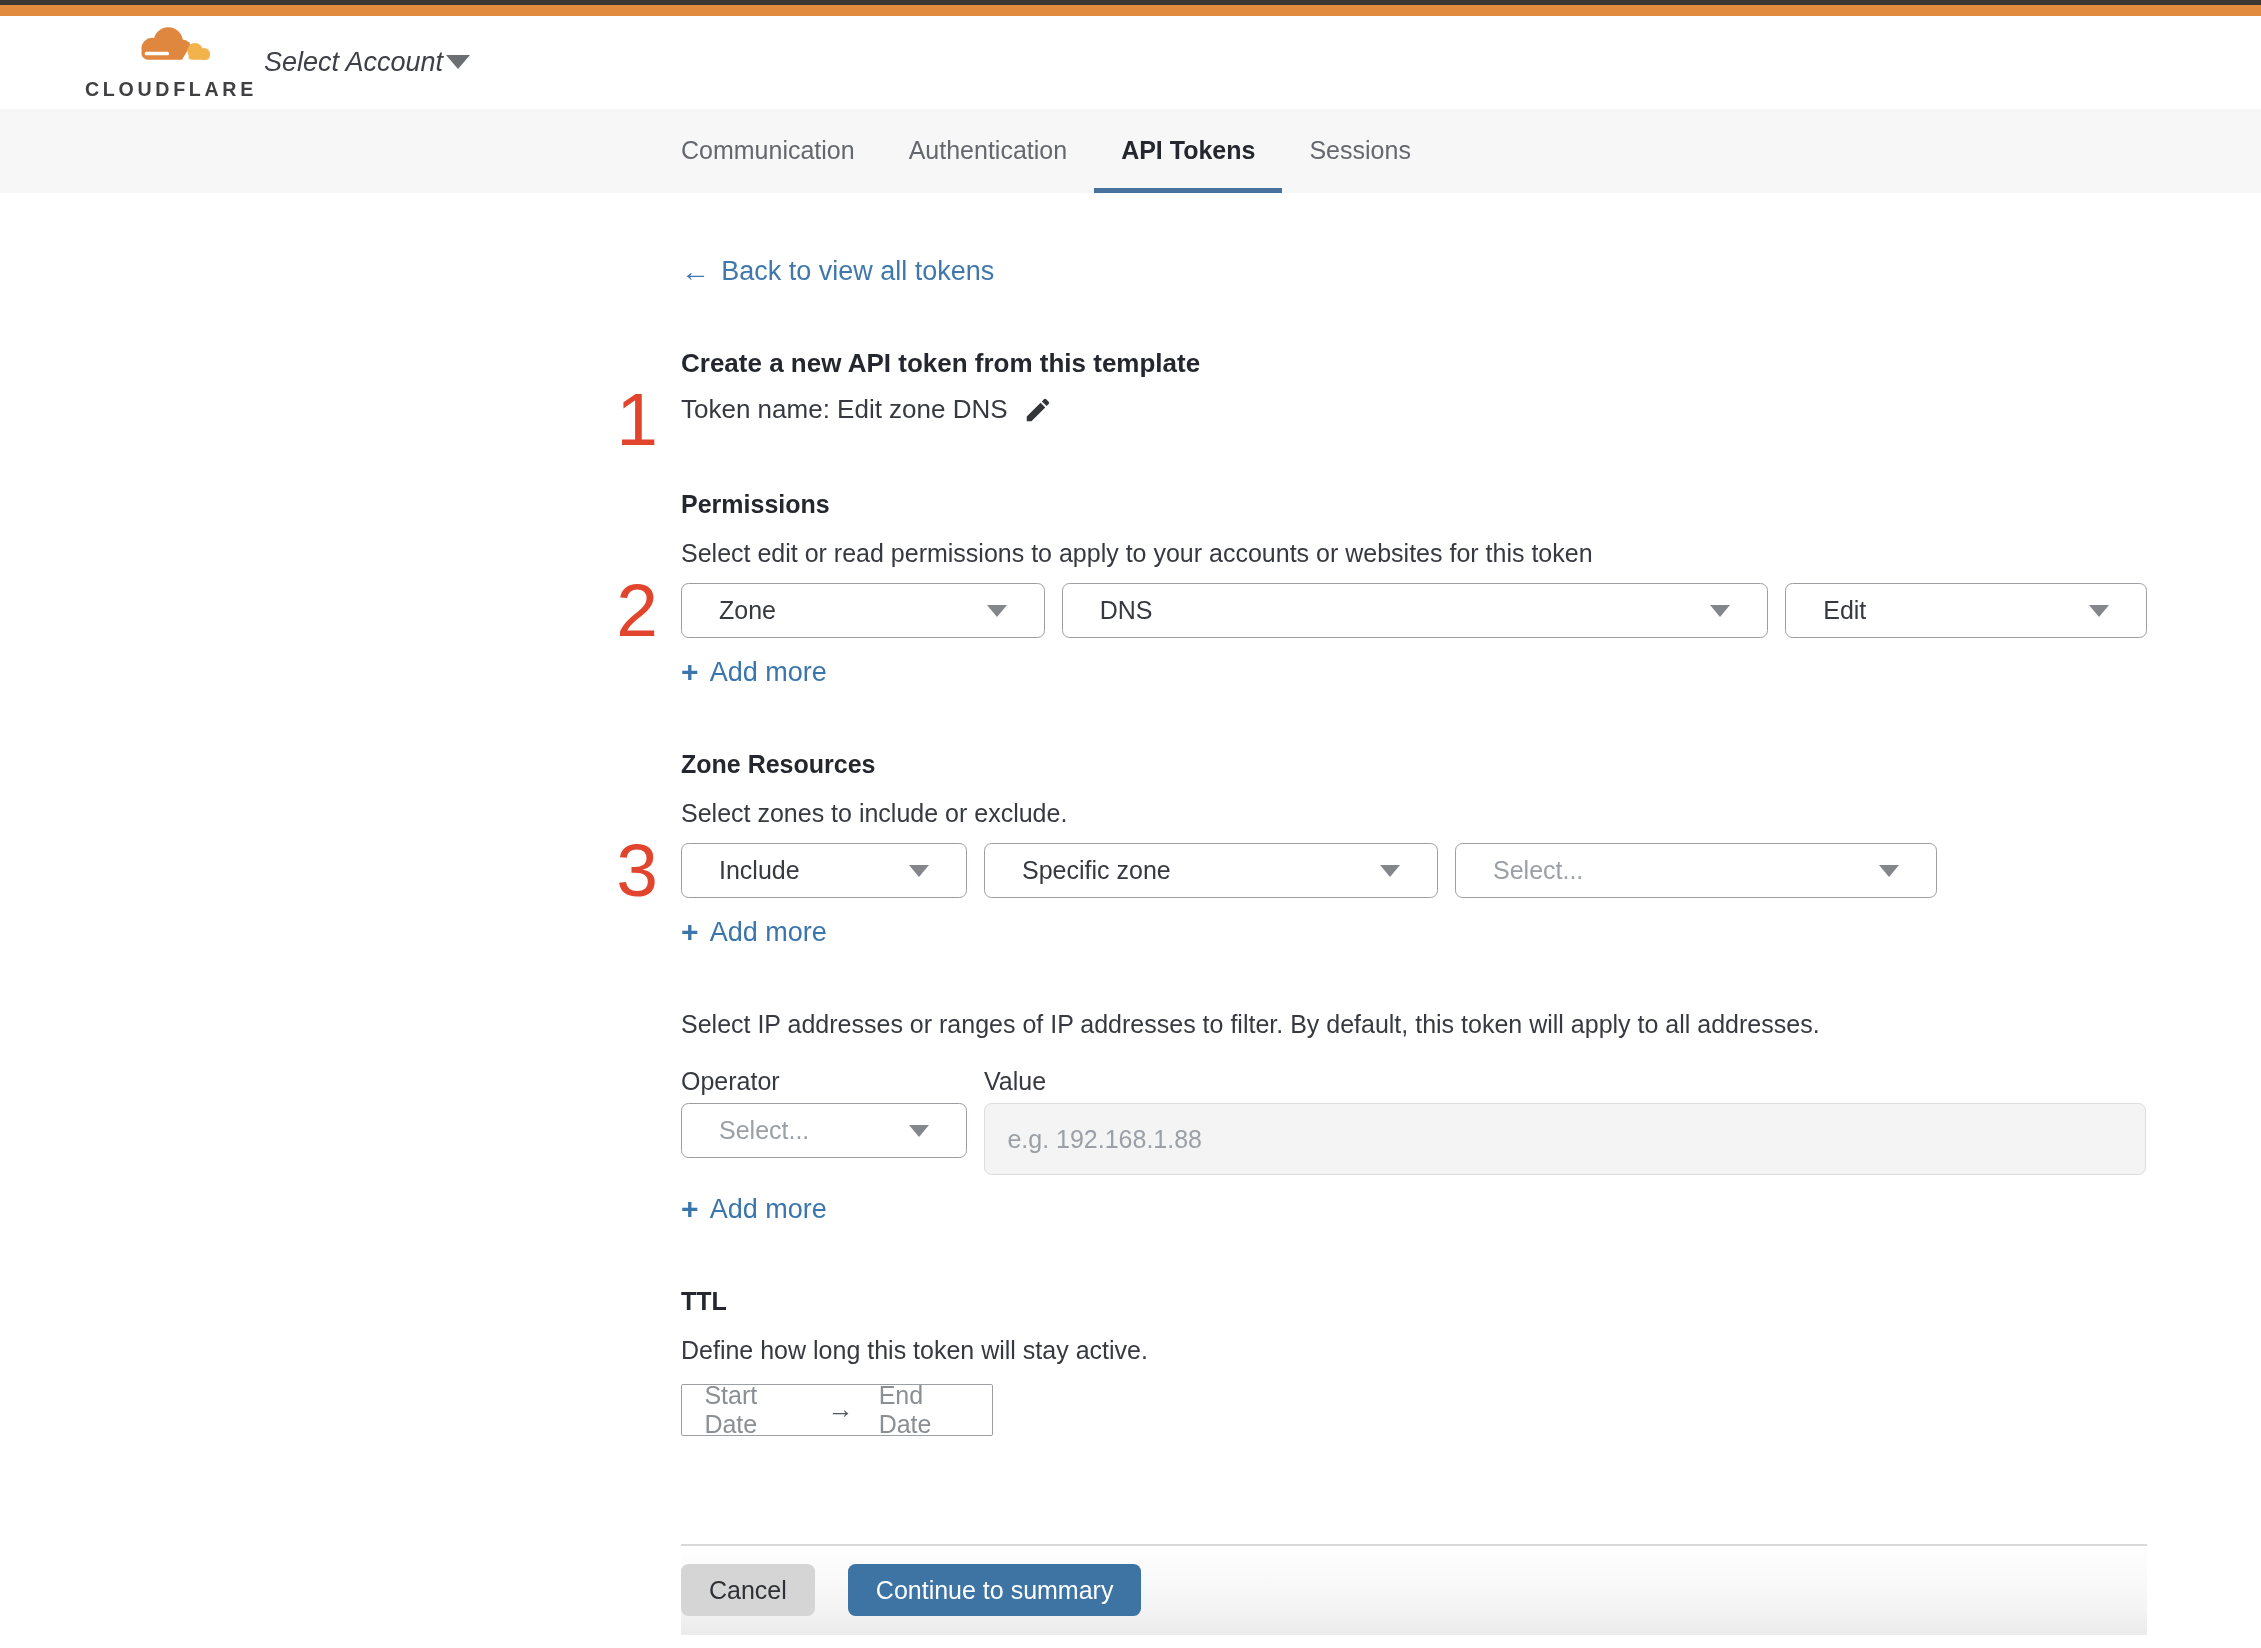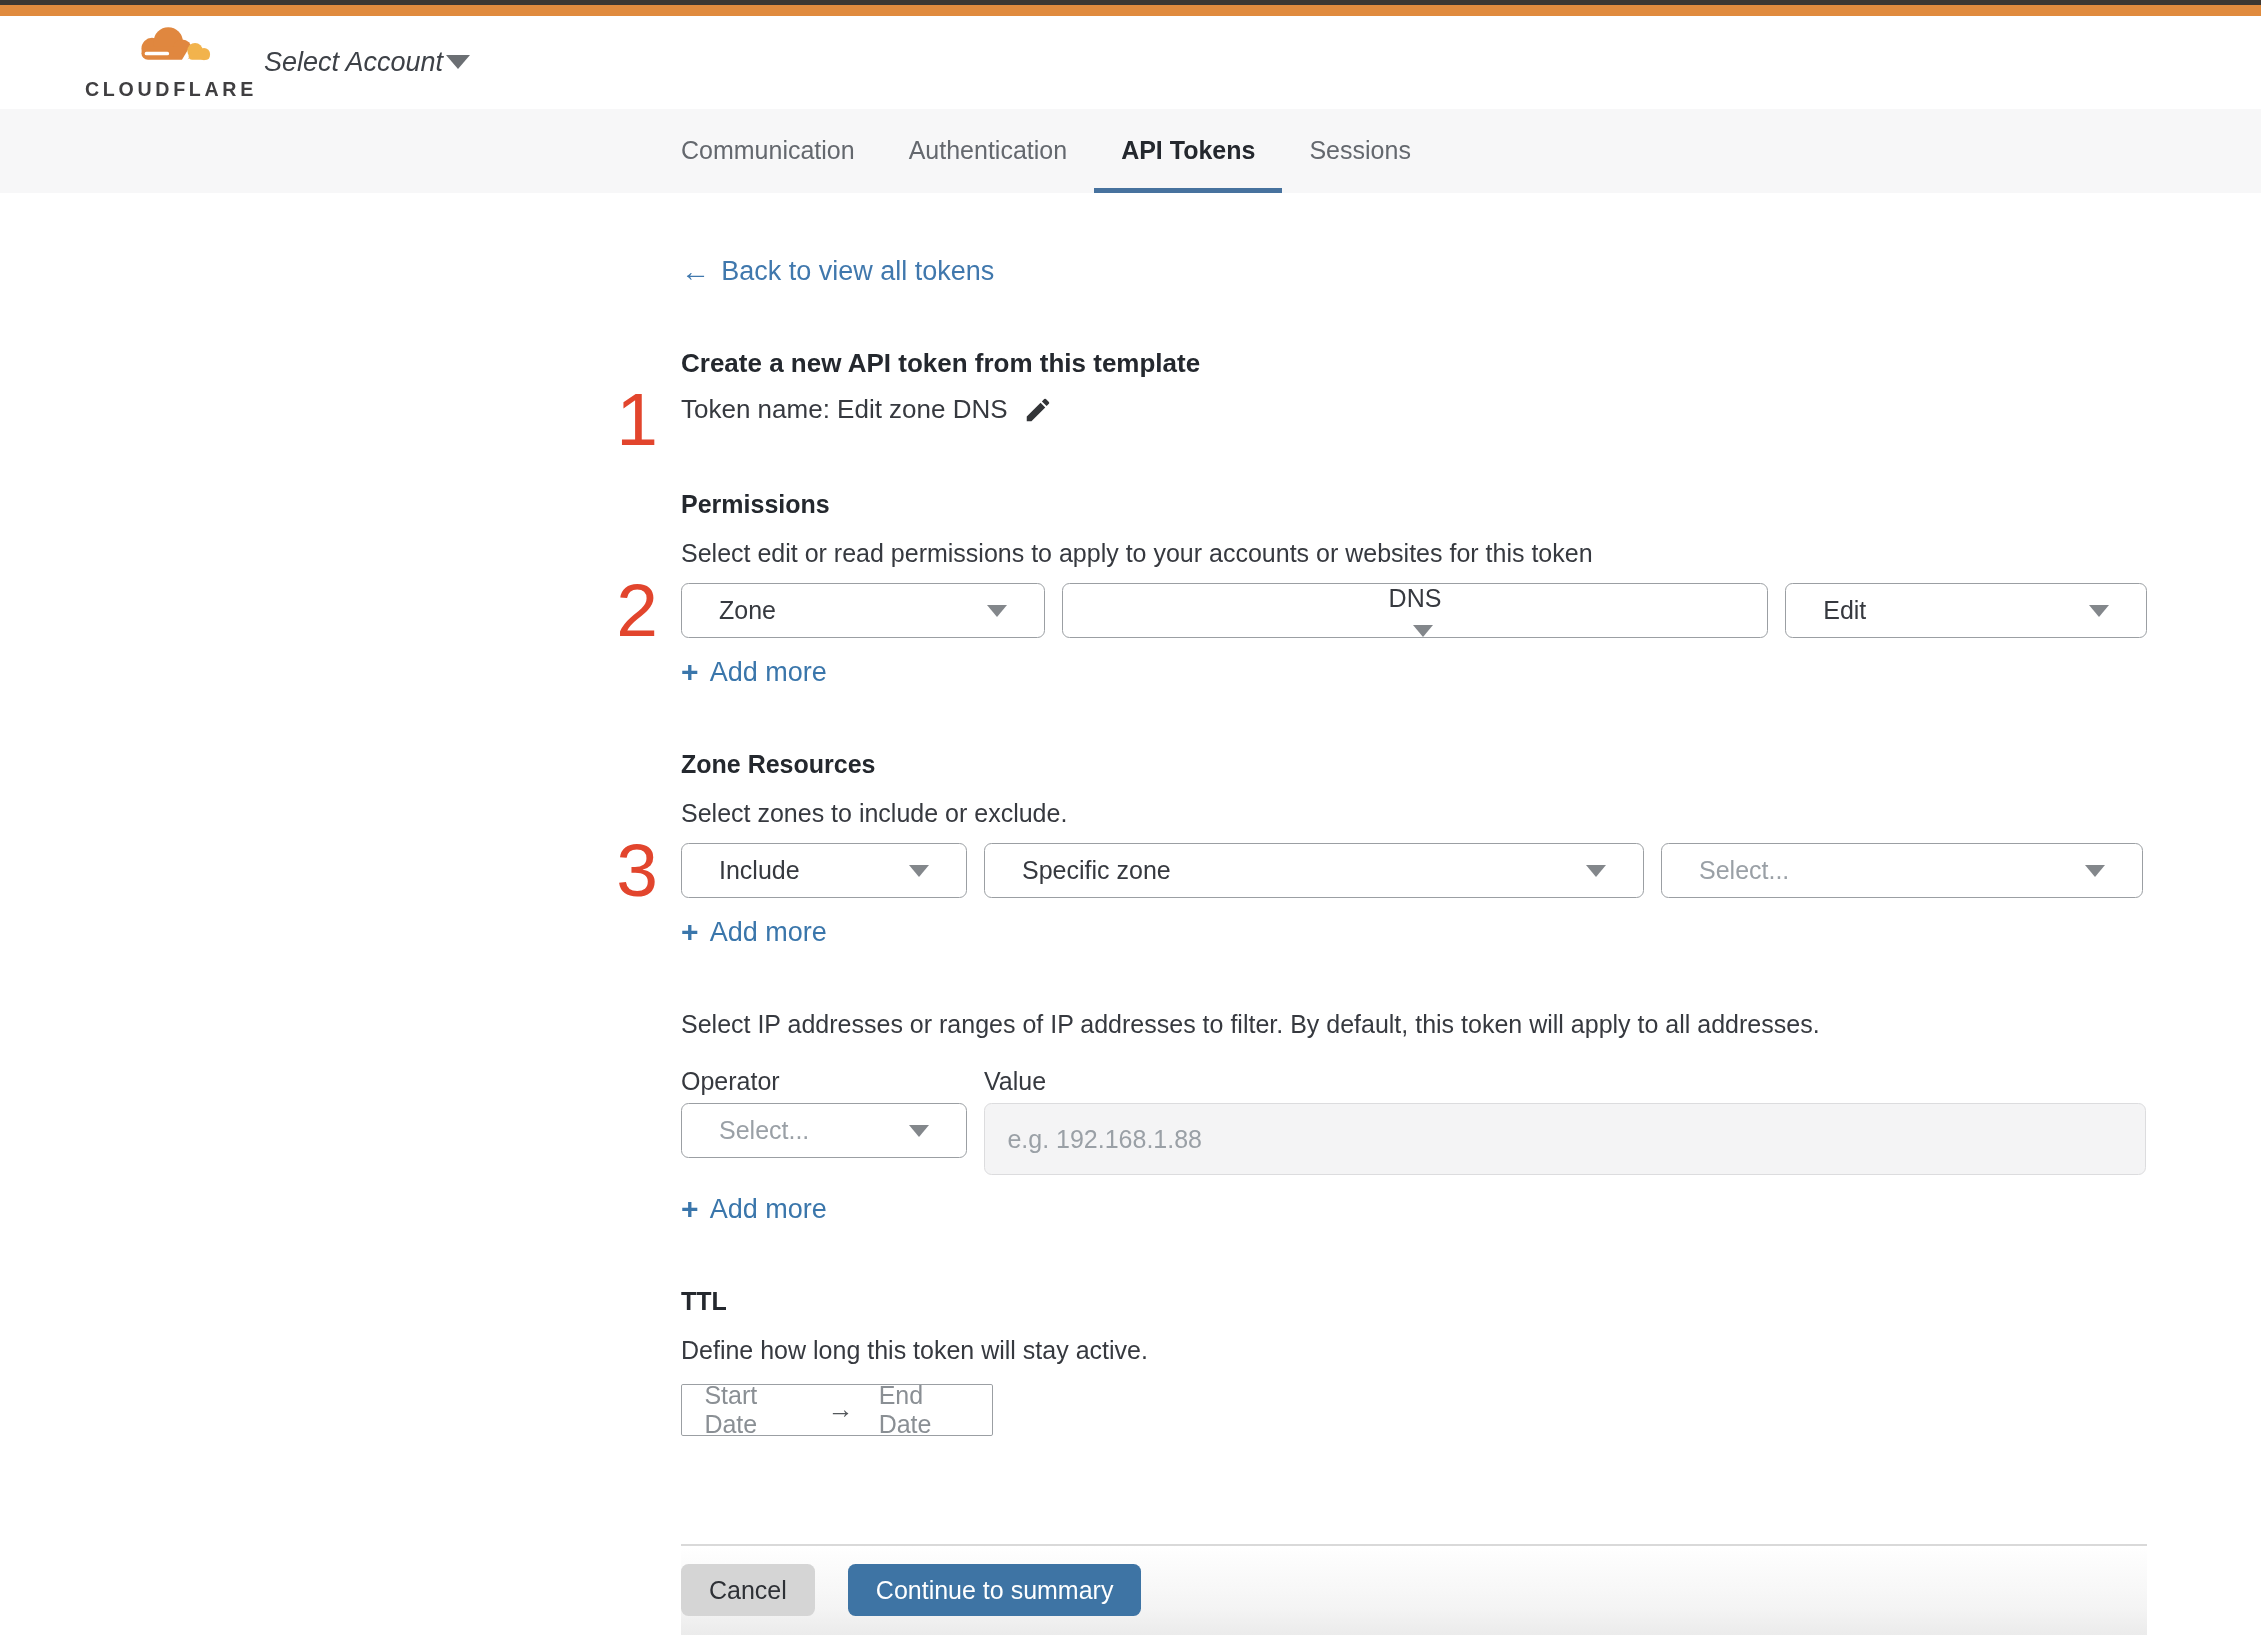--- a/index.html
+++ b/index.html
@@ -80,22 +80,22 @@
     border: 1.9px solid #9b9fa3; border-radius: 7.5px;
     display: flex; align-items: center; justify-content: space-between;
     padding: 0 37px; font-size: 25px; color: #36393f; cursor: pointer;
   }
   .sel .caret {
     width: 0; height: 0; margin-left: 15px;
     border-left: 10.3px solid transparent; border-right: 10.3px solid transparent;
     border-top: 12px solid #83878b;
   }
   .sel.ghost { color: #9aa0a6; }
-  .w-390 { width: 364px; } .w-758 { width: 707px; flex-direction: column; } .w-388 { width: 362px; }
-  .w-307 { width: 286px; } .w-613 { width: 660px; } .w-517 { width: 482px; }
+  .w-390 { width: 364px; } .w-758 { width: 707px; } .w-388 { width: 362px; }
+  .w-307 { width: 286px; } .w-613 { width: 454px; } .w-517 { width: 482px; }
 
   .add-more {
     margin-top: 18.6px; display: inline-flex; align-items: center; gap: 11.2px;
     color: #3a76ab; font-size: 27px; cursor: pointer;
   }
   .plus { font-size: 30px; line-height: 1; font-weight: bold; }
 
   .step-num {
     position: absolute; left: -71px; top: 0; width: 54px;
     font-size: 75px; line-height: 55px; color: #e2452d; text-align: center;

